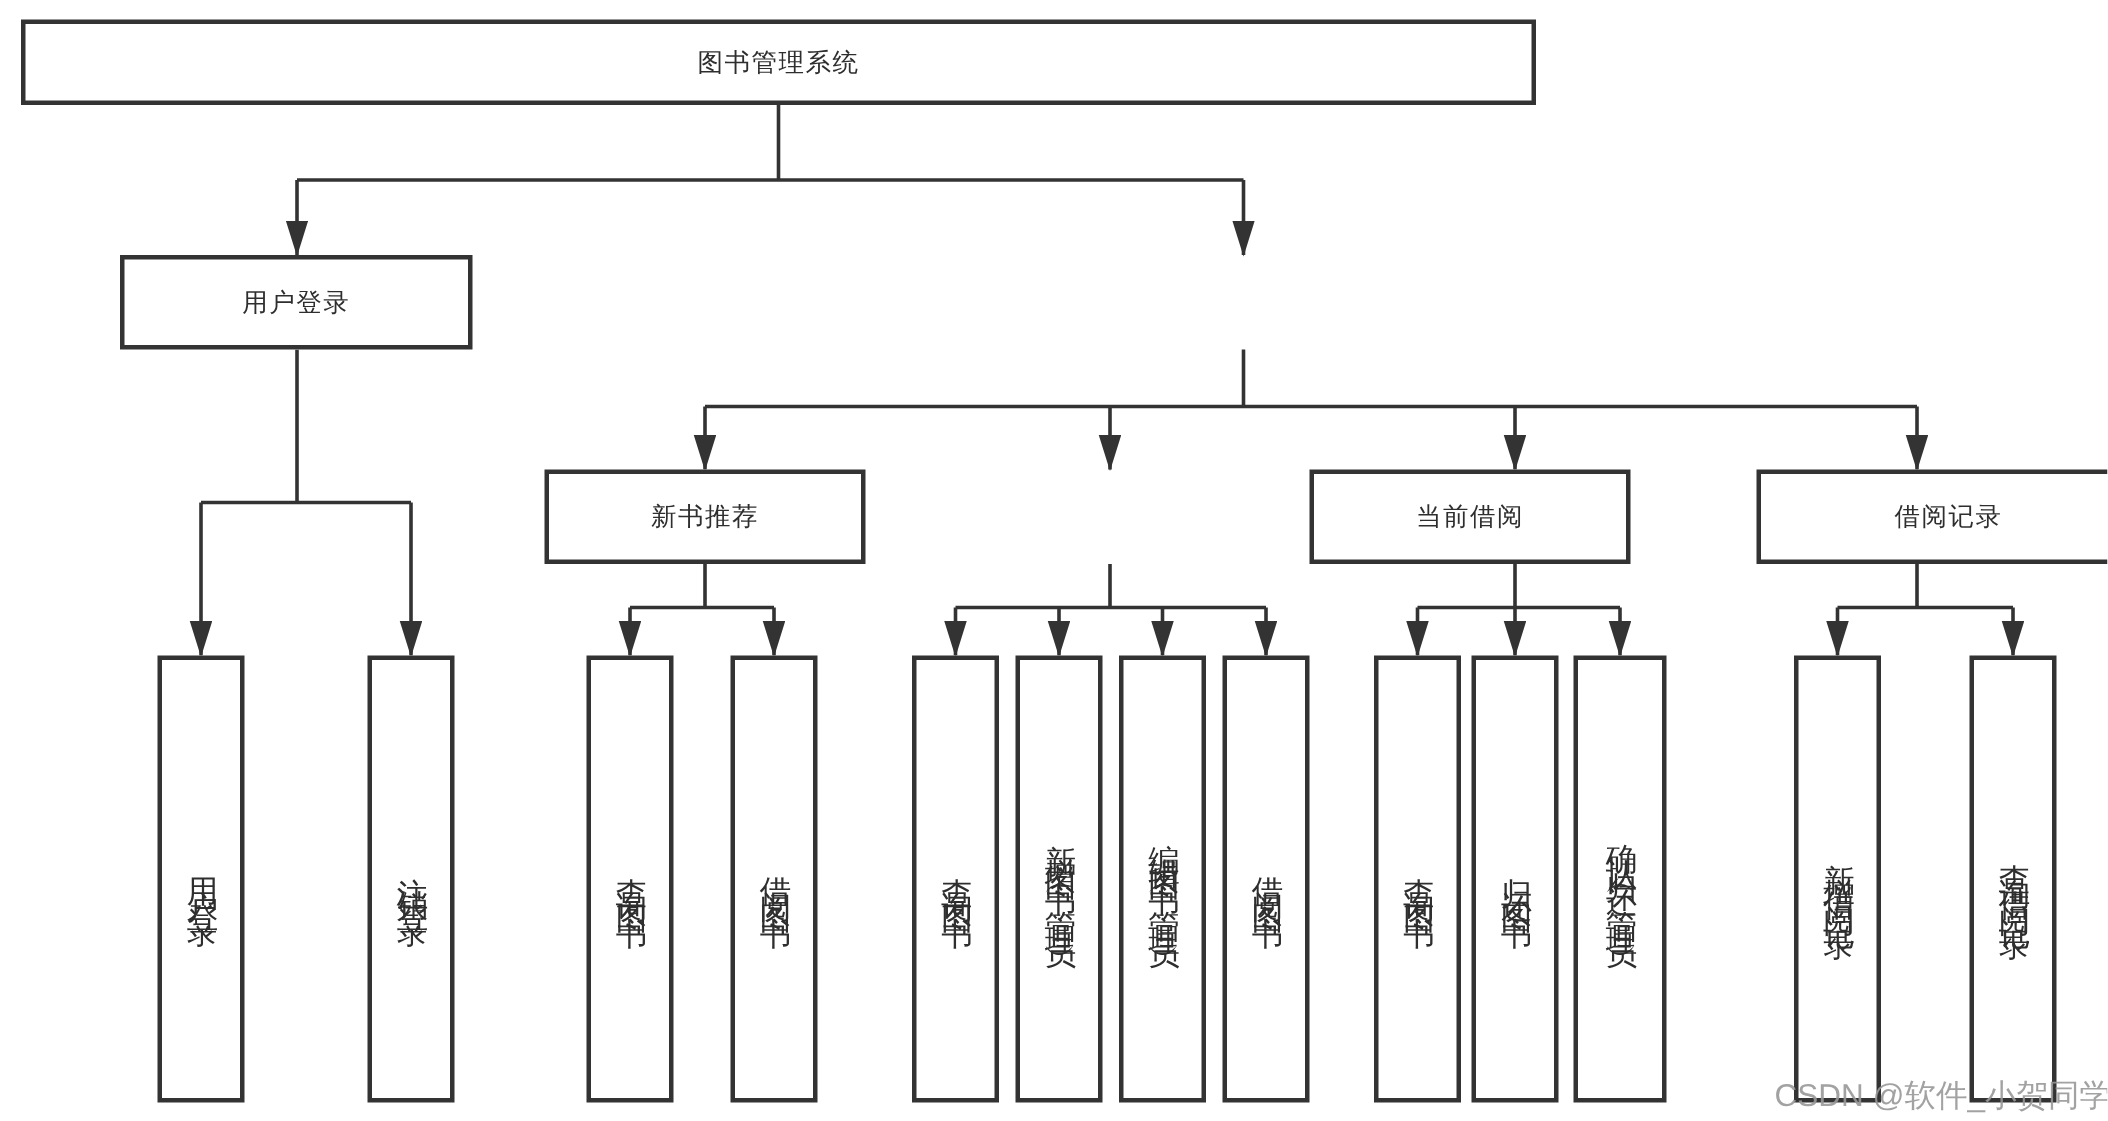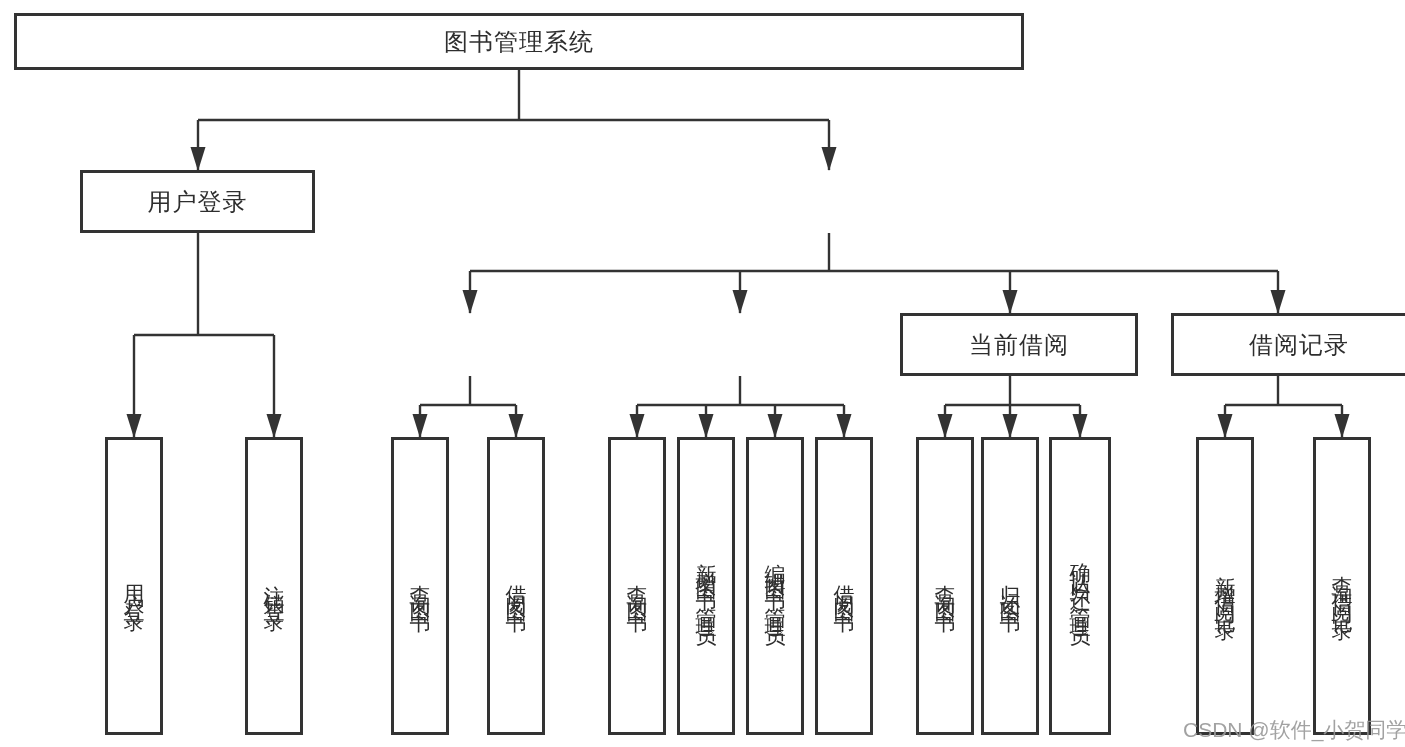--- a/index.html
+++ b/index.html
@@ -13,28 +13,28 @@
   .connectors{position:absolute;left:0;top:0;pointer-events:none;}
   .node{
     position:absolute;
     box-sizing:border-box;
     border:3px solid #333333;
     background:#ffffff;
     display:flex;align-items:center;justify-content:center;
     color:#2e2e2e;
     z-index:2;
   }
-  .node.h{font-size:24px;letter-spacing:1px;}
+  .node.h{font-size:17px;letter-spacing:1px;}
   .node.root{left:14px;top:13px;width:1010px;height:57px;}
   .node.lvl{height:63px;}
   .n-user{left:80px;top:170px;width:235px;}
   .n-mgmt{left:711px;top:170px;width:236px;}
   .n-g0{left:363px;top:313px;width:214px;}
   .n-g1{left:633px;top:313px;width:214px;}
-  .n-g2{left:900px;top:313px;width:238px;}
+  .n-g2{left:873px;top:313px;width:214px;}
   .n-g3{left:1171px;top:313px;width:256px;}
   .leaf{
     position:absolute;
     box-sizing:border-box;
     top:437px;width:58px;height:298px;
     border:3px solid #333333;
     background:#ffffff;
     display:flex;align-items:center;justify-content:center;
     z-index:2;
   }
@@ -113,20 +113,21 @@
       <path d="M1225 405 H1342"></path>
       <path d="M1225 405 V437" marker-end="url(#ah)"></path>
       <path d="M1342 405 V437" marker-end="url(#ah)"></path>
     </g>
   </svg>
 
   <div class="node h root">图书管理系统</div>
 
   <div class="node h lvl n-user">用户登录</div>
 
+  <div class="node h lvl n-g0">新书推荐</div>
   <div class="node h lvl n-g2">当前借阅</div>
   <div class="node h lvl n-g3">借阅记录</div>
 
   <div class="leaf l1">
     <span>用户登录</span>
   </div>
   <div class="leaf l2">
     <span>注销登录</span>
   </div>
 

